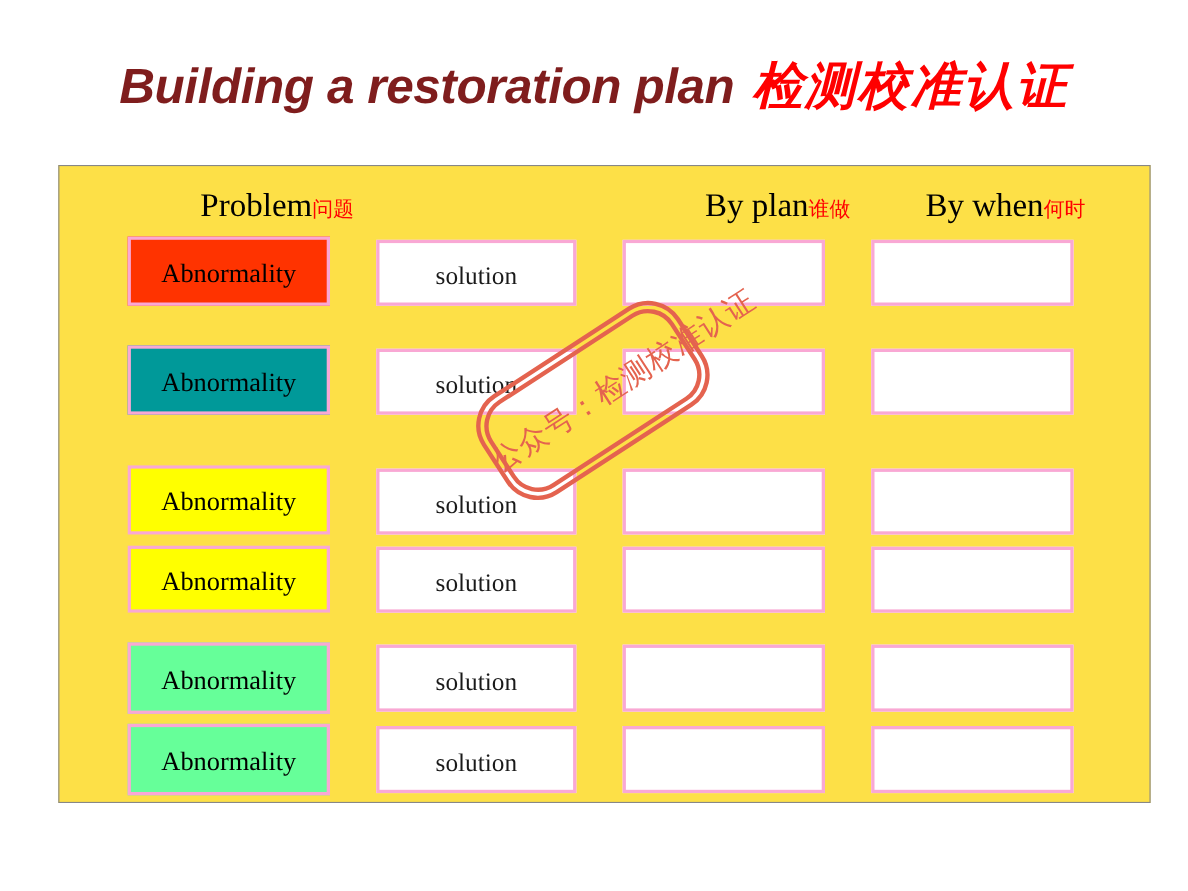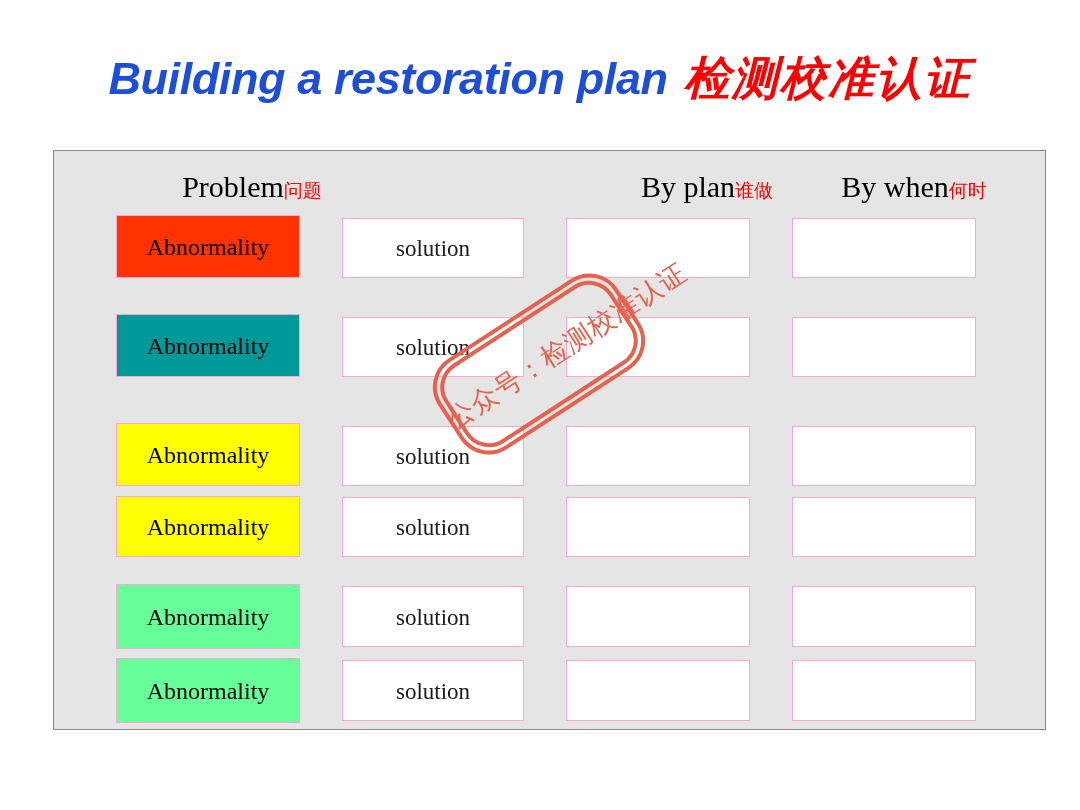--- a/index.html
+++ b/index.html
@@ -23,21 +23,21 @@
     width: 1080px;
     text-align: center;
     white-space: nowrap;
     line-height: 1;
   }
   #slide-title .title-en {
     font-family: "Liberation Sans", "DejaVu Sans", sans-serif;
     font-style: italic;
     font-weight: bold;
     font-size: 45px;
-    color: #1d4ed8;
+    color: #7f1d1d;
     letter-spacing: -0.4px;
   }
   #slide-title .title-cn {
     font-family: "Liberation Serif", "DejaVu Serif", serif;
     font-style: italic;
     font-weight: bold;
     font-size: 46px;
     color: #ff0000;
     margin-left: 16px;
     letter-spacing: 2px;
@@ -45,21 +45,21 @@
 
   
   #plan-frame {
     position: absolute;
     left: 53px;
     top: 150px;
     width: 993px;
     height: 580px;
     border: 1px solid #878787;
     box-sizing: border-box;
-    background: #e5e5e5;
+    background: #fde047;
   }
 
   
   #header-row {
     position: absolute;
     left: 0;
     top: 14px;
     width: 993px;
     height: 44px;
     white-space: nowrap;
@@ -89,21 +89,21 @@
 
   
   .plan-row {
     position: absolute;
     left: 0;
     width: 993px;
   }
   .cell {
     position: absolute;
     box-sizing: border-box;
-    border: 1px solid #f9a8d4;
+    border: 3px solid #f9a8d4;
     text-align: center;
     overflow: hidden;
   }
   .cell-problem {
     left: 62px;
     width: 184px;
     font-family: "Liberation Serif", "DejaVu Serif", serif;
     font-size: 24px;
     color: #000000;
   }

